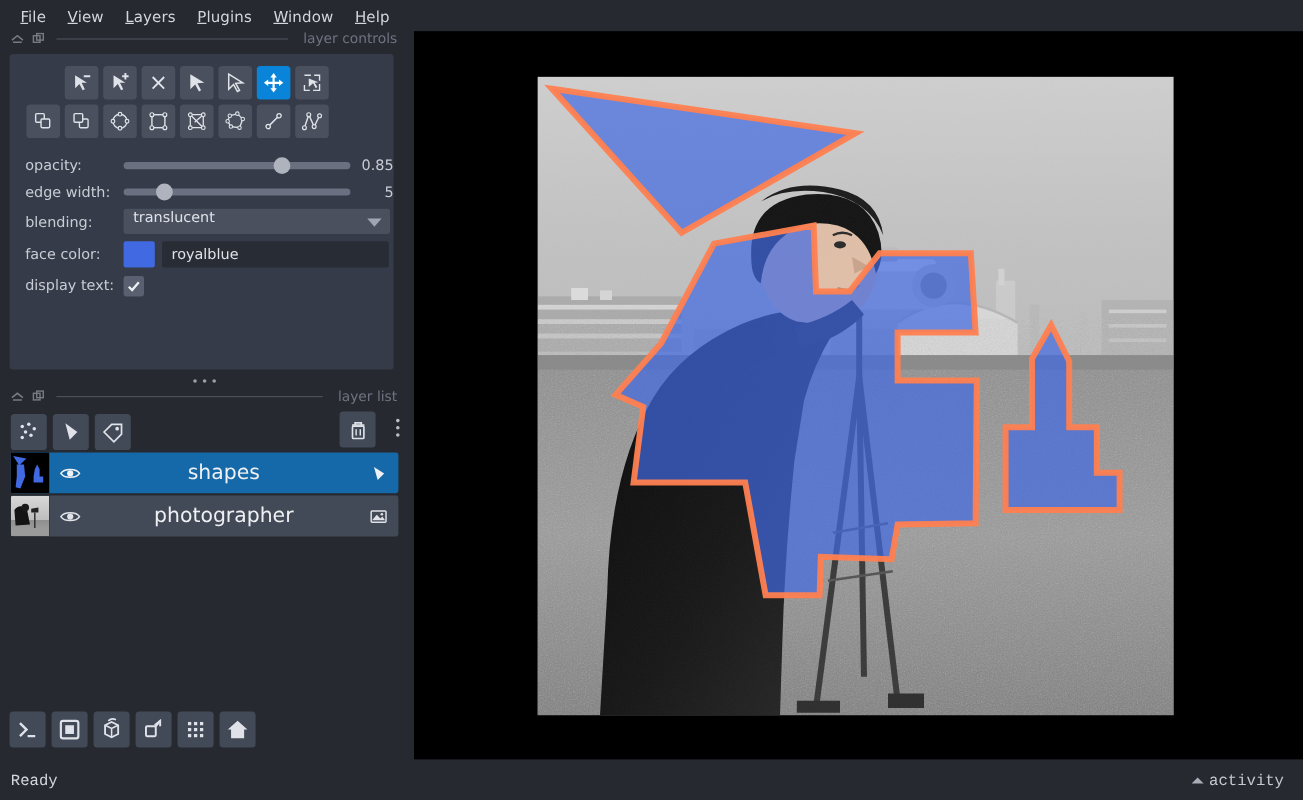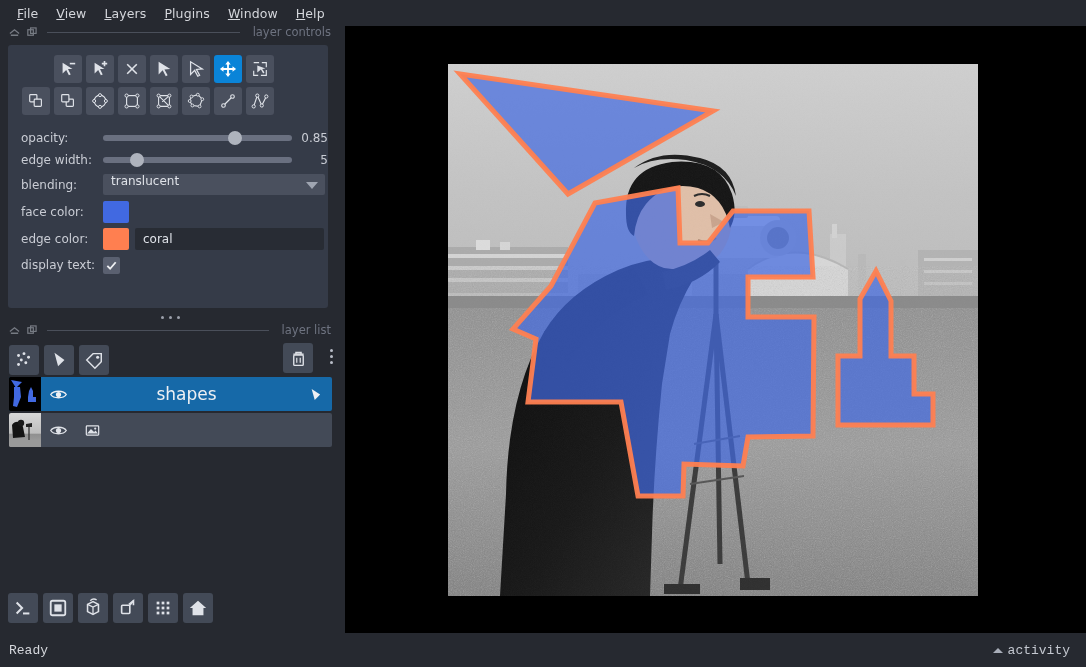--- a/index.html
+++ b/index.html
@@ -319,29 +319,25 @@
       <div class="ctl-label">blending:</div>
       <div class="combo">
         <div class="combo-text">translucent</div>
         <div class="combo-arrow"></div>
       </div>
     </div>
 
     <div class="ctl-row" style="height:27px">
       <div class="ctl-label">face color:</div>
       <div class="swatch" id="face-swatch" style="background: rgb(65, 105, 225);"></div>
-    </div>
-
-    <div class="ctl-row" style="height:27px">
-      <div class="ctl-label">edge color:</div>
-      <div class="swatch" id="edge-swatch" style="background: rgb(255, 127, 80);"></div>
       <div class="color-field">
-        <span>coral</span>
-      </div>
-    </div>
+        <span>royalblue</span>
+      </div>
+    </div>
+
 
     <div class="ctl-row" style="height:26px">
       <div class="ctl-label">display text:</div>
       <div class="checkbox">
         <svg width="13" height="13" viewBox="0 0 14 14">
             <path d="M2.5 7.5 L5.5 10.5 L11.5 3.5" stroke="#eef0f3" stroke-width="2" fill="none"></path>
           </svg>
       </div>
     </div>
   </div>
@@ -442,20 +438,21 @@
           <path d="M20 14 L20 28 M16 28 L24 28" stroke="#2b2b2b" stroke-width="1.2"></path>
           <rect y="27" width="32" height="7" fill="#9a9a9a"></rect>
         </svg>
       </div>
       <div class="layer-eye">
         <svg width="19" height="19" viewBox="0 0 22 22">
           <path d="M2 11 C5 6 17 6 20 11 C17 16 5 16 2 11 Z" fill="none" stroke="#dfe2e8" stroke-width="1.5"></path>
           <circle cx="11" cy="11" r="3" fill="#dfe2e8"></circle>
         </svg>
       </div>
+      <div class="layer-name">photographer</div>
       <div class="layer-typeicon">
         <svg width="17" height="17" viewBox="0 0 22 22">
           <rect x="3" y="5" width="16" height="12" rx="1" fill="none" stroke="#dfe2e8" stroke-width="1.6"></rect>
           <path d="M4 15 L9 9 L13 13 L15 11 L18 15 Z" fill="#dfe2e8"></path>
           <circle cx="14.5" cy="8.5" r="1.4" fill="#dfe2e8"></circle>
         </svg>
       </div>
     </div>
   </div>
 

